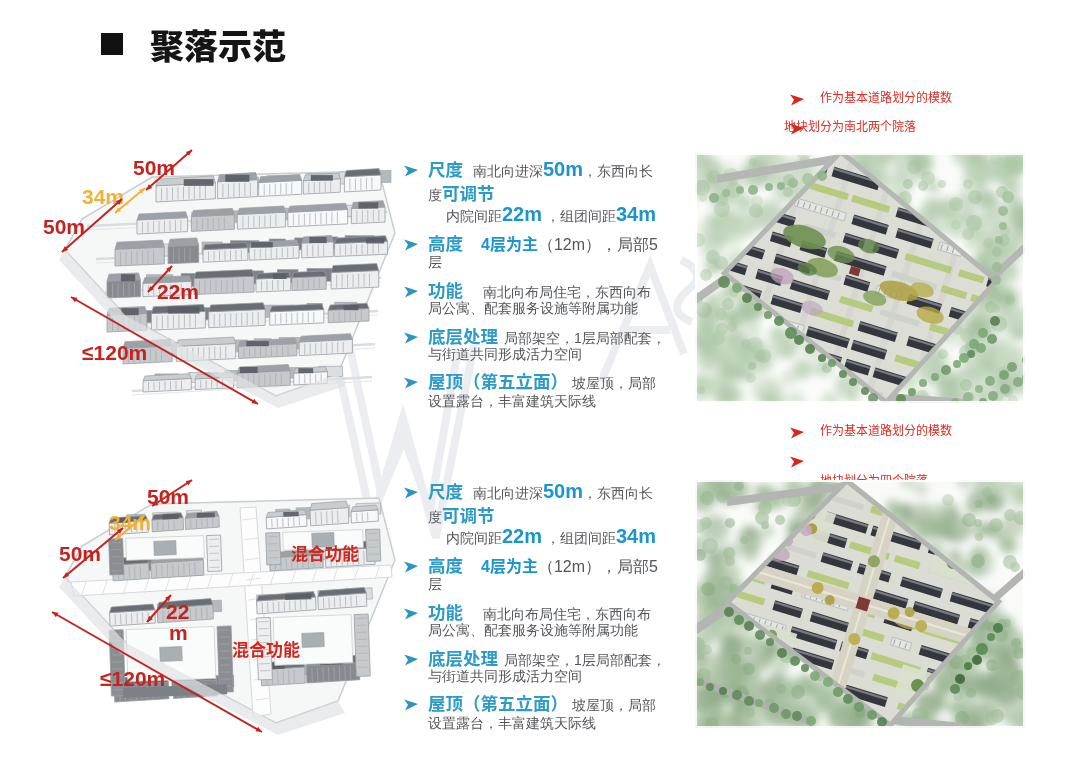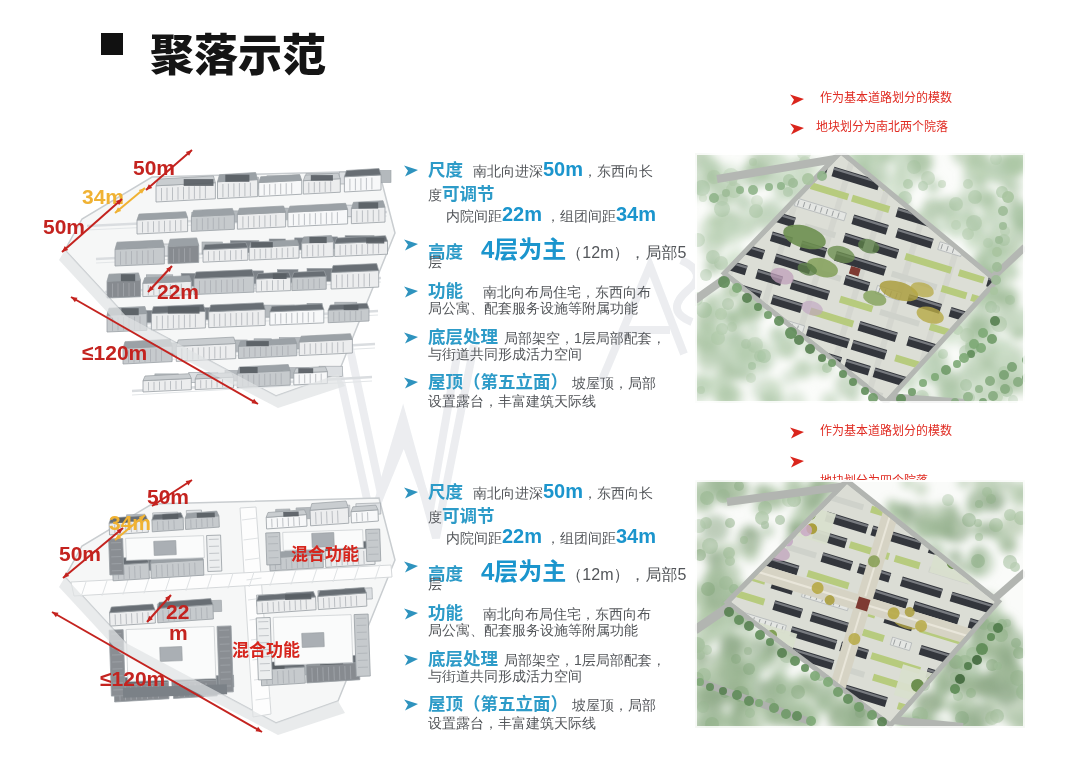--- a/index.html
+++ b/index.html
@@ -1,27 +1,27 @@
 <!DOCTYPE html>
 <html lang="zh"><head>
 <meta charset="utf-8">
 <title>聚落示范</title>
 <style>
 html,body{margin:0;padding:0;background:#fff;}
 #page{position:relative;width:1080px;height:764px;background:#ffffff;overflow:hidden;
   font-family:"Liberation Sans","Noto Sans CJK SC",sans-serif;}
 .abs{position:absolute;white-space:nowrap;}
 .serif{font-family:Liberation Sans, sans-serif;}
-.t-title{font-size:44px;font-weight:900;color:#151515;letter-spacing:0px;}
+.t-title{font-size:34px;font-weight:900;color:#151515;letter-spacing:0px;}
 .t-sub{font-size:27px;font-weight:900;color:#0f7ac0;}
 .t-h2{font-size:19px;font-weight:700;color:#1b1b1b;letter-spacing:1.2px;}
 .body{font-size:14px;color:#53565a;}
 .lbl{font-size:17.5px;font-weight:700;color:#2d9bc8;font-family:"Liberation Sans","Noto Sans CJK SC",sans-serif;}
 .num{font-size:20px;font-weight:700;color:#1b95cd;font-family:"Liberation Sans",sans-serif;}
-.lblb{font-size:24px;font-weight:700;color:#1b95cd;}
+.lblb{font-size:16px;font-weight:700;color:#1b95cd;}
 .red{font-size:12px;font-weight:400;color:#e02b22;letter-spacing:0px;}
 .arr{position:absolute;width:15px;height:13px;}
 </style>
 </head>
 <body>
 <div id="page">
 
 <svg class="abs" style="left:0;top:0;" width="1080" height="764" viewBox="0 0 1080 764">
 <g fill="none" stroke="#ebedf0" stroke-width="8" opacity="0.95">
 <path d="M332,340 L372,522 L403,418 L436,538 L474,345"></path>
@@ -918,21 +918,21 @@
 <svg class="arr" style="left:790px;top:93px;" viewBox="0 0 15 13">
         <path d="M0,1.5 L14,6 L1,12.5 L4,6.8 Z" fill="#da251c"></path>
       </svg>
 
 <div class="abs red" style="left:820px;top:88px;">作为基本道路划分的模数</div>
 
 <svg class="arr" style="left:790px;top:122px;" viewBox="0 0 15 13">
         <path d="M0,1.5 L14,6 L1,12.5 L4,6.8 Z" fill="#da251c"></path>
       </svg>
 
-<div class="abs red" style="left:816px;top:117px;">地块划分为南北两个院落</div>
+<div class="abs red" style="left:784px;top:117px;">地块划分为南北两个院落</div>
 </div>
 
 <div>
 
 <svg class="arr" style="left:790px;top:426px;" viewBox="0 0 15 13">
         <path d="M0,1.5 L14,6 L1,12.5 L4,6.8 Z" fill="#da251c"></path>
       </svg>
 
 <div class="abs red" style="left:820px;top:421px;">作为基本道路划分的模数</div>
 

